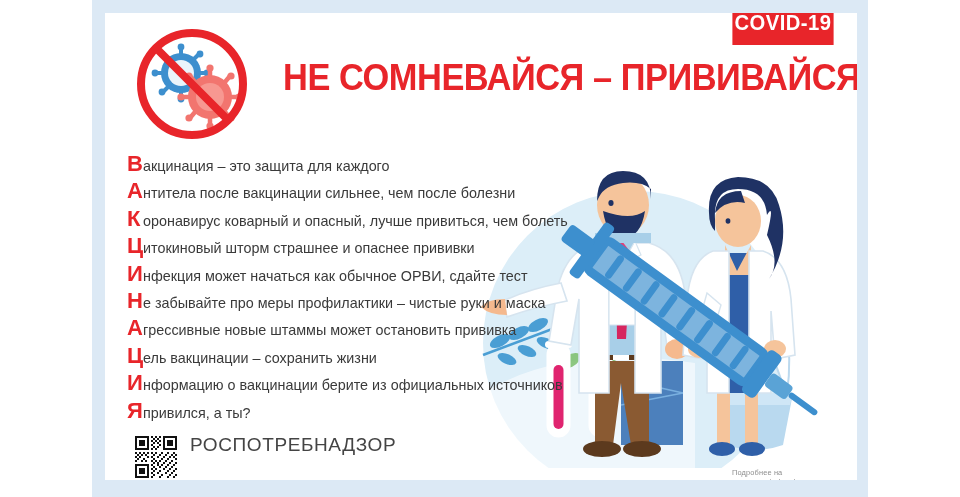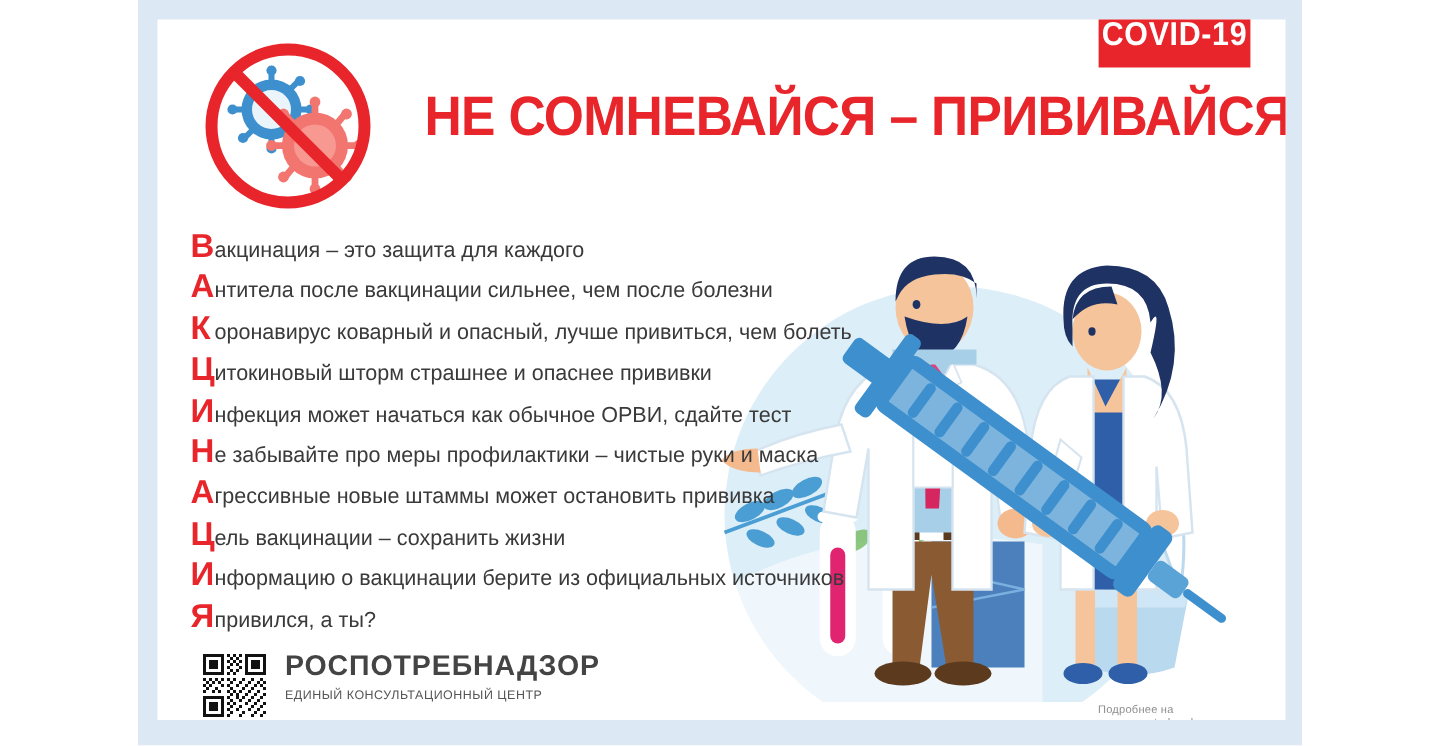--- a/index.html
+++ b/index.html
@@ -57,21 +57,20 @@
     transform:scaleX(.99);transform-origin:left center;
   }
 
   
   .footer{position:absolute;left:28px;top:421px;display:flex;align-items:flex-start;z-index:6;}
   .qr{width:46px;height:46px;flex:0 0 46px;background:#ffffff;}
   .foot-txt{margin-left:11px;padding-top:1px;}
   .brand{
     color:#444444;font-size:19px;letter-spacing:0.6px;line-height:1;
     font-family:"Liberation Sans",sans-serif;
-    font-weight:bold;
   }
   .sub1,.sub2{
     color:#555555;font-size:8.3px;letter-spacing:0.35px;
     line-height:1.45;margin-top:3px;
   }
   .sub2{margin-top:0;}
   .phone{color:#e8252a;margin-left:4px;}
 
   .more{
     position:absolute;left:627px;top:455px;
@@ -426,20 +425,19 @@
               <rect x="42" y="40" width="2" height="2"></rect>
             <rect x="18" y="42" width="2" height="2"></rect>
               <rect x="26" y="42" width="2" height="2"></rect>
             <rect x="34" y="42" width="2" height="2"></rect>
               <rect x="40" y="42" width="2" height="2"></rect>
           </g>
         </svg>
       </div>
       <div class="foot-txt">
         <div class="brand">РОСПОТРЕБНАДЗОР</div>
-        <div class="sub1">ЕДИНЫЙ КОНСУЛЬТАЦИОННЫЙ ЦЕНТР</div>
       </div>
     </div>
 
     <div class="more">Подробнее на www.rospotrebnadzor.ru</div>
 
   </div>
 </div>
 
 </body></html>

